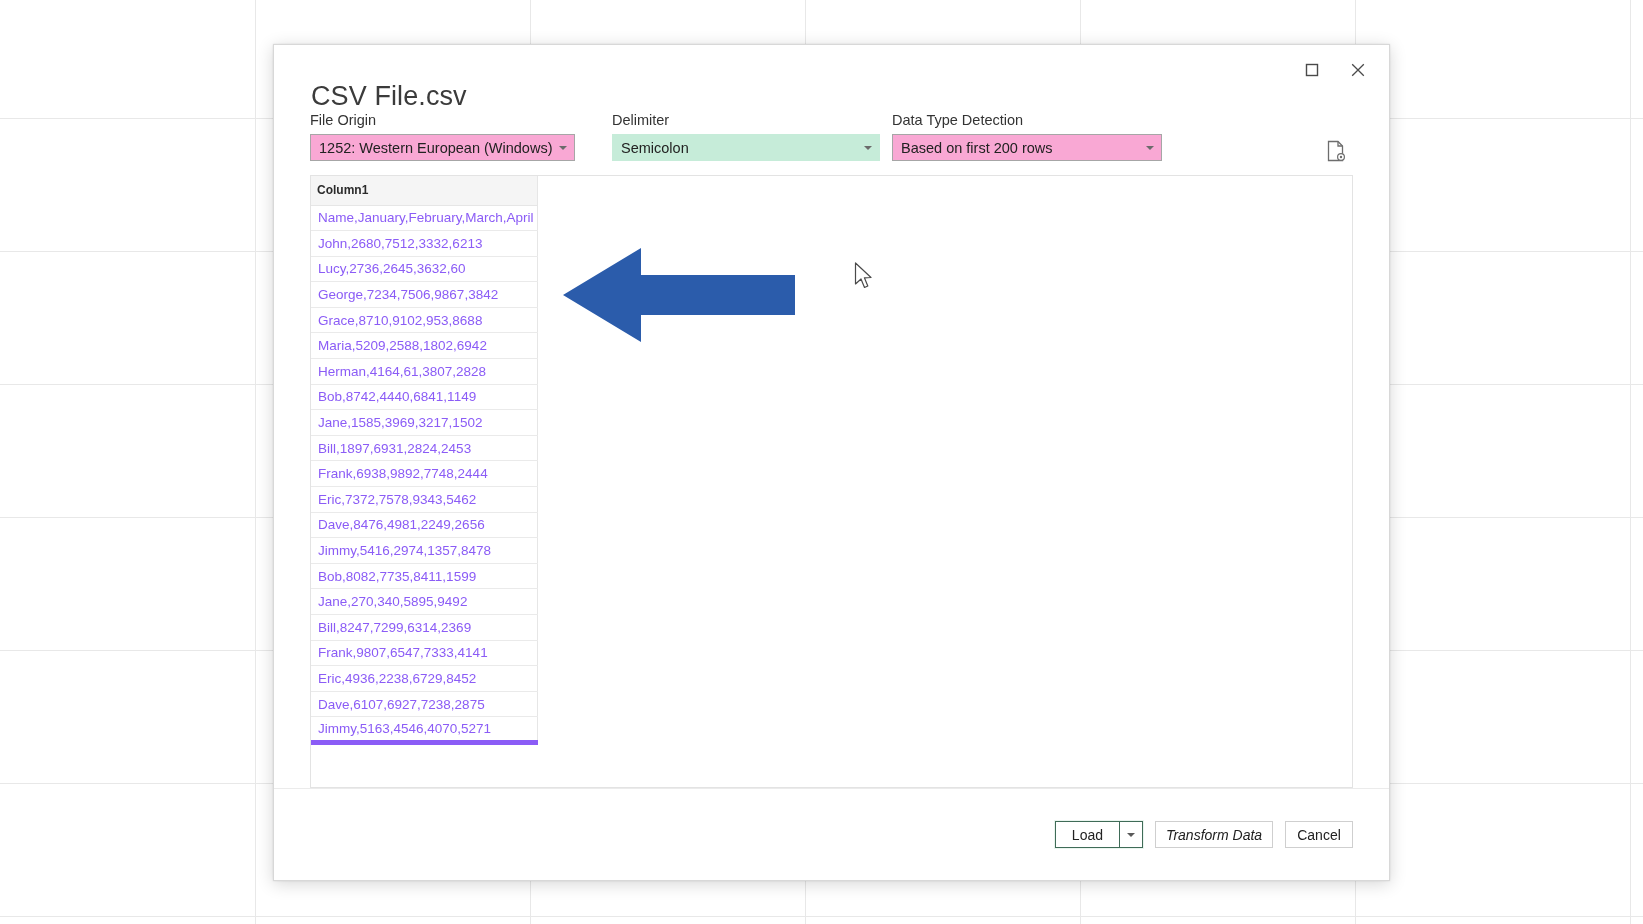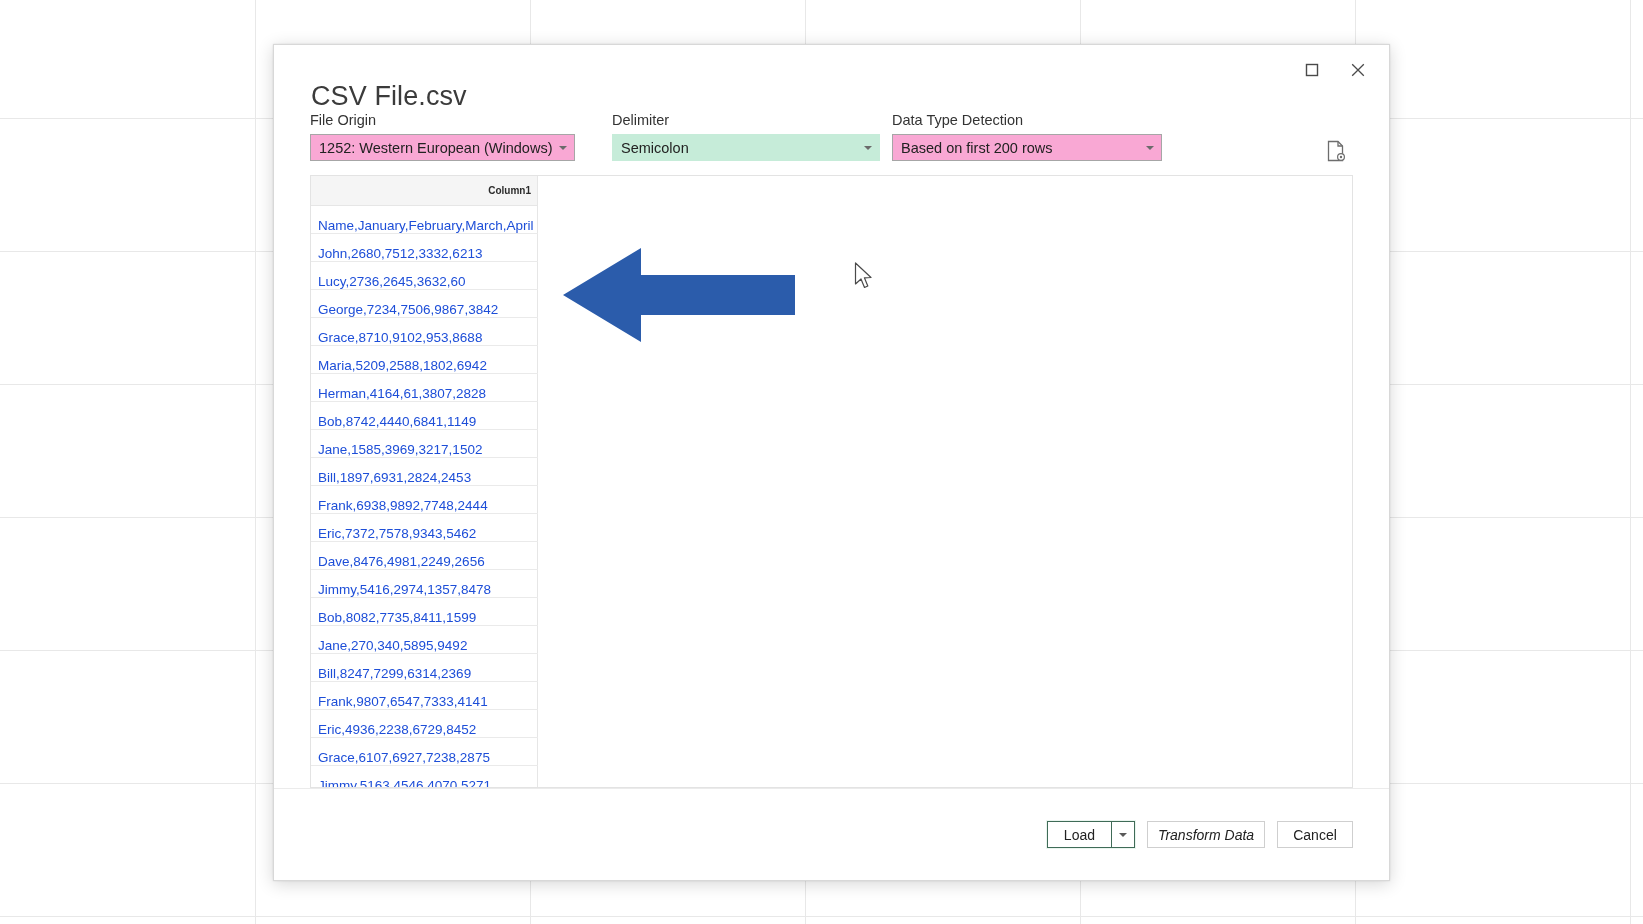--- a/index.html
+++ b/index.html
@@ -165,37 +165,37 @@
     table-layout: fixed;
     width: 227px;
     margin: 0;
   }
   #preview-table th {
     height: 29px;
     background: #f5f5f5;
     border: 1px solid #e6e6e6;
     border-top: none;
     border-left: none;
-    font-size: 10px;
+    font-size: 12px;
     font-weight: 700;
     color: #2b2b2b;
-    text-align: right;
+    text-align: left;
     padding: 0 6px;
   }
   #preview-table td {
     height: 25.6px;
     border-bottom: 1px solid #eaeaea;
     border-right: 1px solid #e6e6e6;
     font-size: 13.5px;
-    color: #1d4ed8;
-    padding: 12px 0 0 7px;
+    color: #8b5cf6;
+    padding: 0 0 0 7px;
     white-space: nowrap;
     overflow: hidden;
   }
-  #preview-table tr:last-child td { border-bottom: 1px solid #8b5cf6; }
+  #preview-table tr:last-child td { border-bottom: 5px solid #8b5cf6; }
 
   
   #dialog-footer {
     position: absolute;
     left: 0;
     right: 0;
     bottom: 0;
     height: 92px;
     border-top: 1px solid #ebebeb;
   }
@@ -253,21 +253,21 @@
     justify-content: center;
   }
   #load-dropdown-button i {
     display: block;
     width: 0; height: 0;
     border-left: 4px solid transparent;
     border-right: 4px solid transparent;
     border-top: 4px solid #5a5a5a;
   }
   #btn-transform { width: 118px; padding: 0; font-style: italic; }
-  #btn-cancel { width: 76px; padding: 0; }
+  #btn-cancel { width: 68px; padding: 0; }
 
   
   #annotation-arrow {
     position: absolute;
     left: 563px;
     top: 248px;
     width: 232px;
     height: 94px;
     pointer-events: none;
   }
@@ -408,21 +408,21 @@
             <tr>
               <td>Bill,8247,7299,6314,2369</td>
             </tr>
             <tr>
               <td>Frank,9807,6547,7333,4141</td>
             </tr>
             <tr>
               <td>Eric,4936,2238,6729,8452</td>
             </tr>
             <tr>
-              <td>Grace,6107,6927,7238,2875</td>
+              <td>Dave,6107,6927,7238,2875</td>
             </tr>
             <tr>
               <td>Jimmy,5163,4546,4070,5271</td>
             </tr>
           </tbody>
       </table>
     </div>
 
     <div id="dialog-footer">
       <div id="footer-buttons">

